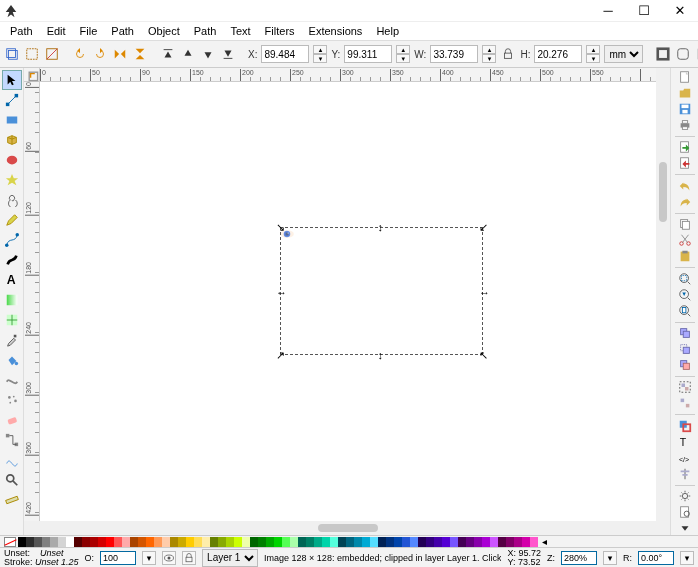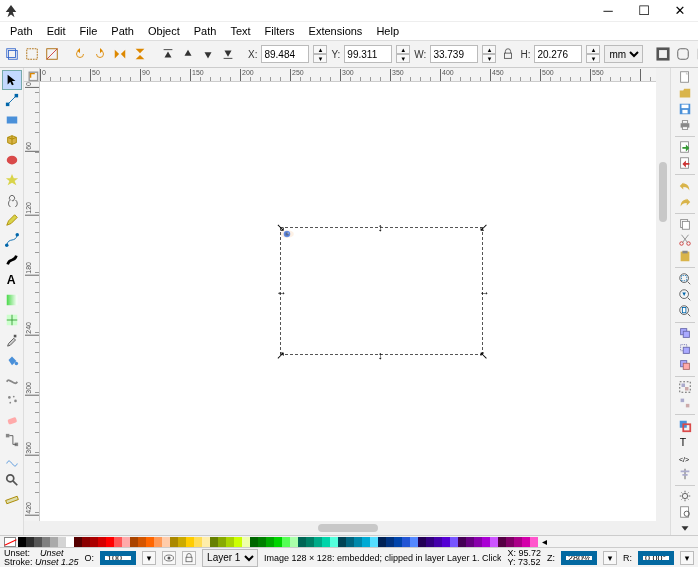--- a/index.html
+++ b/index.html
@@ -66,21 +66,21 @@
   .palette .none { width:12px;height:10px;border:1px solid #888;background:#fff;position:relative;margin-right:2px;}
   .palette .none::after{content:"";position:absolute;left:-1px;top:4px;width:13px;height:1px;background:red;transform:rotate(-25deg);}
   .palette .sw { width:8px; height:10px; }
   .palette .more{margin-left:4px;font-size:10px;}
 
   
   .status { height: 20px; background: #f3f3f3; border-top: 1px solid #ccc; display:flex; align-items:center; font-size:9px; gap:6px; padding:0 4px; }
   .status .fillstroke{display:flex;flex-direction:column;line-height:9px;}
   .status .msg { flex:1; overflow:hidden; white-space:nowrap; font-size:9px; }
   .status .coord{display:flex;flex-direction:column;line-height:9px;font-size:9px;}
-  .status input{width:36px;height:14px;font-size:9px;border:5px solid #0369a1;padding:0 2px;}
+  .status input{width:36px;height:14px;font-size:9px;border:1px solid #0369a1;padding:0 2px;}
   .status .sbtn{width:14px;height:14px;border:1px solid #bbb;display:flex;align-items:center;justify-content:center;font-size:9px;background:#f8f8f8;}
 
   select { font-size:10px; height:18px; border:1px solid #bbb; }
 
   
   svg { width:14px; height:14px; }
 </style>
 </head>
 <body>
 

